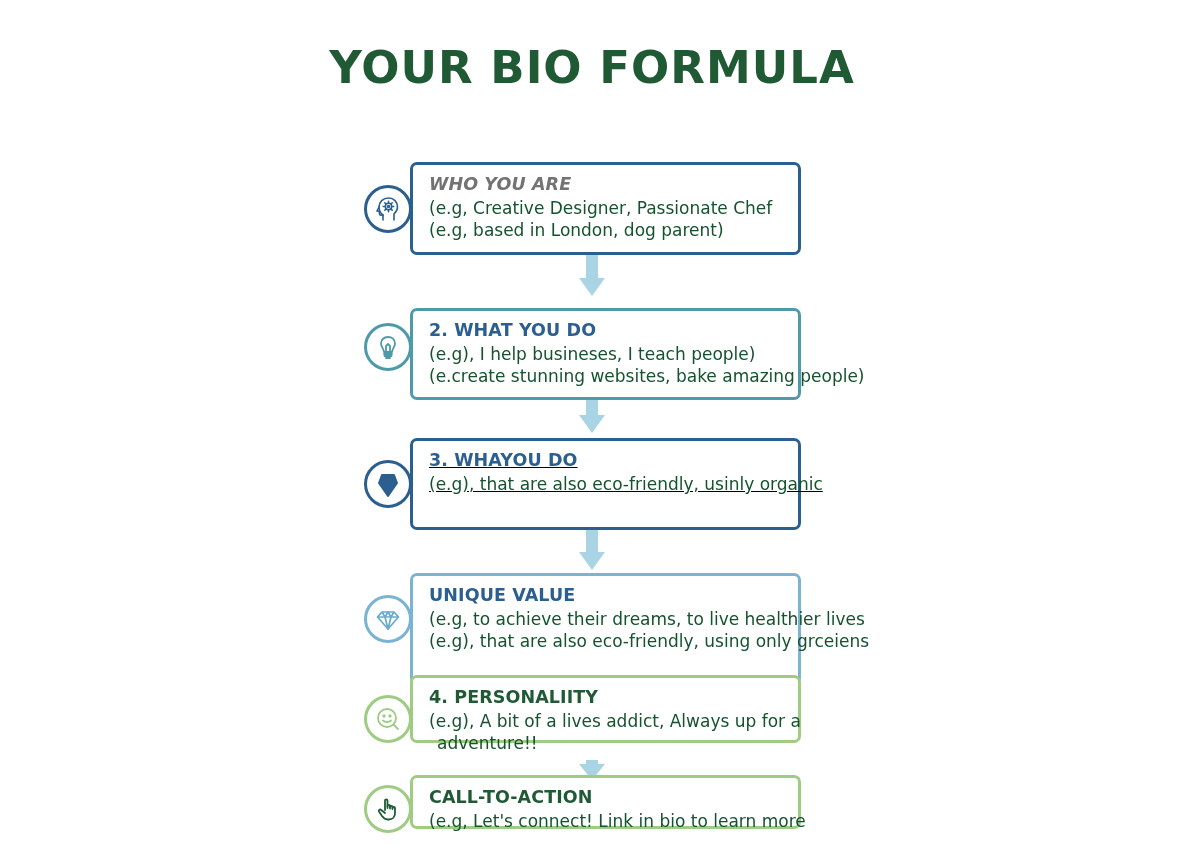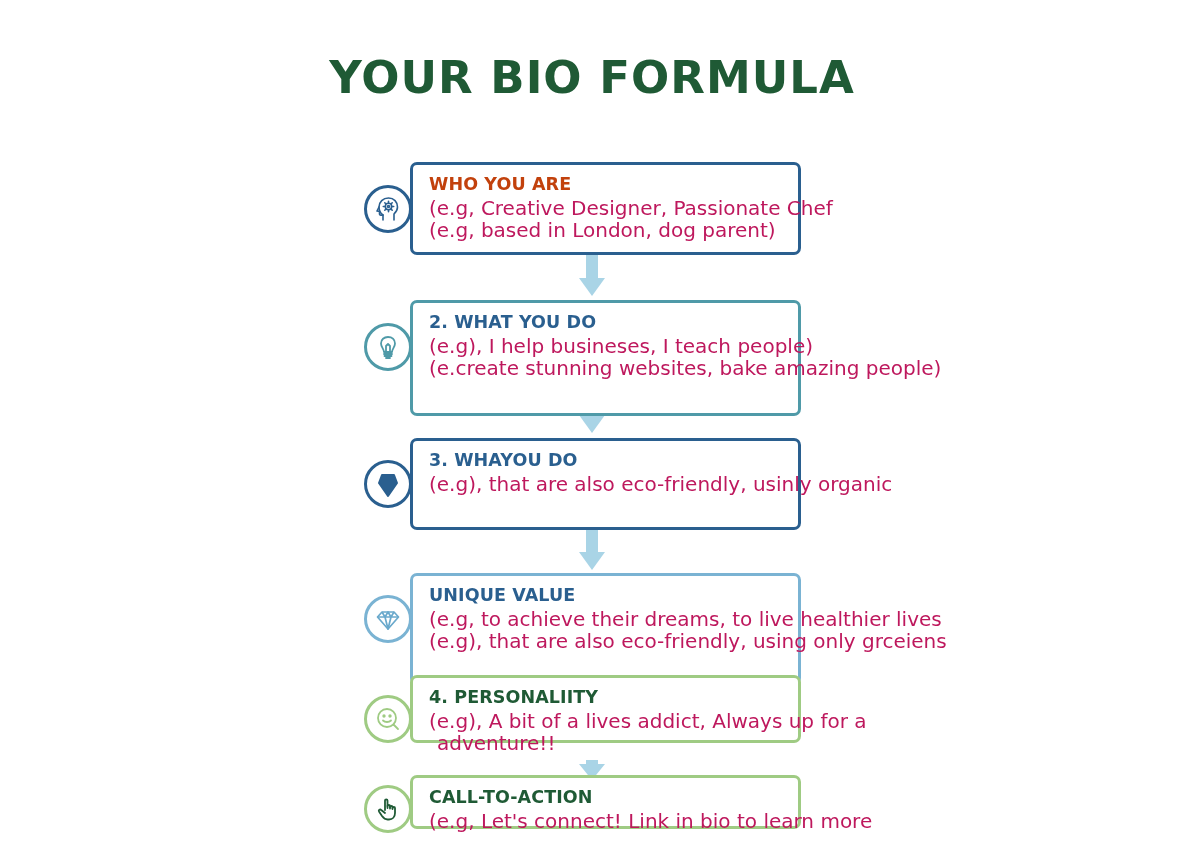--- a/index.html
+++ b/index.html
@@ -10,21 +10,21 @@
     body {
       width: 1184px;
       height: 864px;
       position: relative;
       overflow: hidden;
       font-family: "DejaVu Sans", sans-serif;
     }
     .title {
       position: absolute;
       left: 0;
-      top: 50px;
+      top: 40px;
       width: 1184px;
       text-align: center;
       font-family: "DejaVu Sans", sans-serif;
       font-weight: bold;
       font-size: 45px;
       letter-spacing: 1px;
       color: #1f5a35;
       line-height: 56px;
     }
     .step {
@@ -41,23 +41,23 @@
       font-family: "DejaVu Sans", sans-serif;
       font-weight: bold;
       font-size: 17.5px;
       line-height: 22px;
       letter-spacing: 0.1px;
       margin-bottom: 2px;
       white-space: nowrap;
     }
     .step .line {
       font-family: "DejaVu Sans", sans-serif;
-      font-size: 20px;
+      font-size: 17px;
       line-height: 22px;
-      color: #be185d;
+      color: #14532d;
       white-space: nowrap;
     }
     .icon-circle {
       position: absolute;
       width: 42px;
       height: 42px;
       border: 3px solid;
       border-radius: 50%;
       background: #ffffff;
       box-sizing: content-box;
@@ -108,48 +108,48 @@
     </svg>
 </div>
 <div class="arrow" style="top:760px;height:20px;">
   <svg width="26" height="20" viewBox="0 0 26 20">
       <rect x="7" y="0" width="12" height="6" fill="#a9d4e6"></rect>
       <polygon points="0,4 26,4 13,20" fill="#a9d4e6"></polygon>
     </svg>
 </div>
 
 <div class="step" style="top:162px;height:93px;border-color:#2a5f8f;">
-  <div class="heading" style="color:#c2410c;">WHO YOU ARE</div>
+  <div class="heading" style="color:#737373;font-style:italic;">WHO YOU ARE</div>
   <div class="line">(e.g, Creative Designer, Passionate Chef</div>
   <div class="line">(e.g, based in London, dog parent)</div>
 </div>
 <div class="icon-circle" style="left:364px;top:185px;border-color:#2a5f8f;">
   <svg viewBox="0 0 28 28" fill="none" stroke="#2a5f8f" stroke-width="1.6" stroke-linejoin="round" stroke-linecap="round">
     <path d="M9 25 V20 C6 18 5 15 5 12 C5 7 9 3 14.5 3 C20 3 23.5 7 23.5 12 C23.5 16 21 18 20 19 V25"></path>
     <path d="M5 12 L3 16 L5.5 16.5 V19 C5.5 20 6.5 20.5 9 20"></path>
     <circle cx="14.5" cy="11.5" r="3.2"></circle>
     <circle cx="14.5" cy="11.5" r="1"></circle>
     <path d="M14.5 6.3 V7.6 M14.5 15.4 V16.7 M9.3 11.5 H10.6 M18.4 11.5 H19.7 M10.8 7.8 L11.7 8.7 M17.3 14.3 L18.2 15.2 M10.8 15.2 L11.7 14.3 M17.3 8.7 L18.2 7.8"></path>
   </svg>
 </div>
 
-<div class="step" style="top:300px;height:116px;border-color:#4f9aa8;">
+<div class="step" style="top:308px;height:92px;border-color:#4f9aa8;">
   <div class="heading" style="color:#2a5f8f;">2. WHAT YOU DO</div>
   <div class="line">(e.g), I help busineses, I teach people)</div>
   <div class="line">(e.create stunning websites, bake amazing people)</div>
 </div>
 <div class="icon-circle" style="left:364px;top:323px;border-color:#4f9aa8;">
   <svg viewBox="0 0 28 28" fill="none" stroke="#4f9aa8" stroke-width="1.8" stroke-linejoin="round" stroke-linecap="round">
     <path d="M10 19 C10 16 7 14 7 10.5 C7 6.5 10 4 14 4 C18 4 21 6.5 21 10.5 C21 14 18 16 18 19 Z"></path>
     <path d="M12 19 L12 13 L14 11 L16 13 L16 19"></path>
     <path d="M10 21 H18 M10.5 23 H17.5 M12 25 H16"></path>
   </svg>
 </div>
 
-<div class="step" style="top:438px;height:92px;border-color:#2a5f8f;">
+<div class="step" style="top:438px;height:92px;border-color:#2a5f8f;text-decoration:underline;">
   <div class="heading" style="color:#2a5f8f;">3. WHAYOU DO</div>
   <div class="line">(e.g), that are also eco-friendly, usinly organic</div>
 </div>
 <div class="icon-circle" style="left:364px;top:460px;border-color:#2a5f8f;">
   <svg viewBox="0 0 28 28">
     <path d="M14 26 L5 13 L8 5 L20 5 L23 13 Z" fill="#2a5f8f" stroke="#2a5f8f" stroke-width="2" stroke-linejoin="round"></path>
   </svg>
 </div>
 
 <div class="step" style="top:573px;height:112px;border-color:#7ab3d3;">

